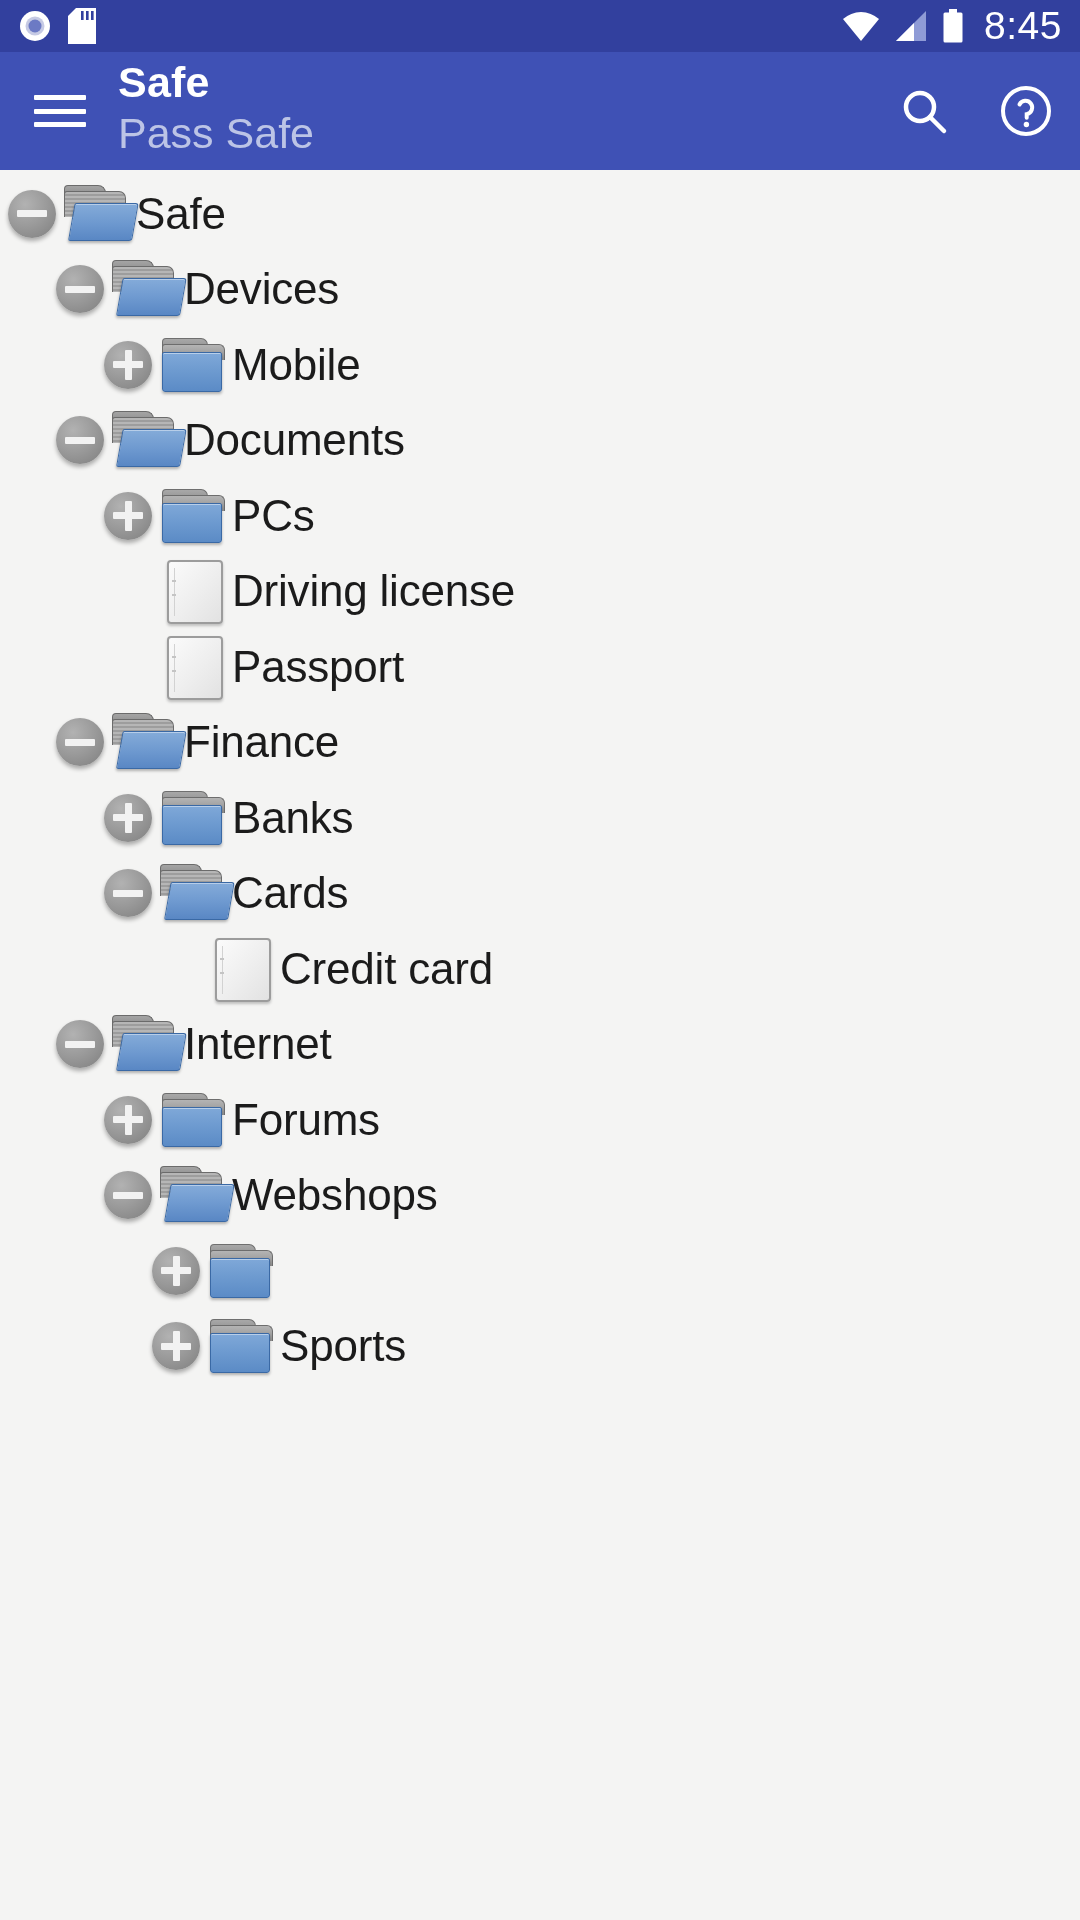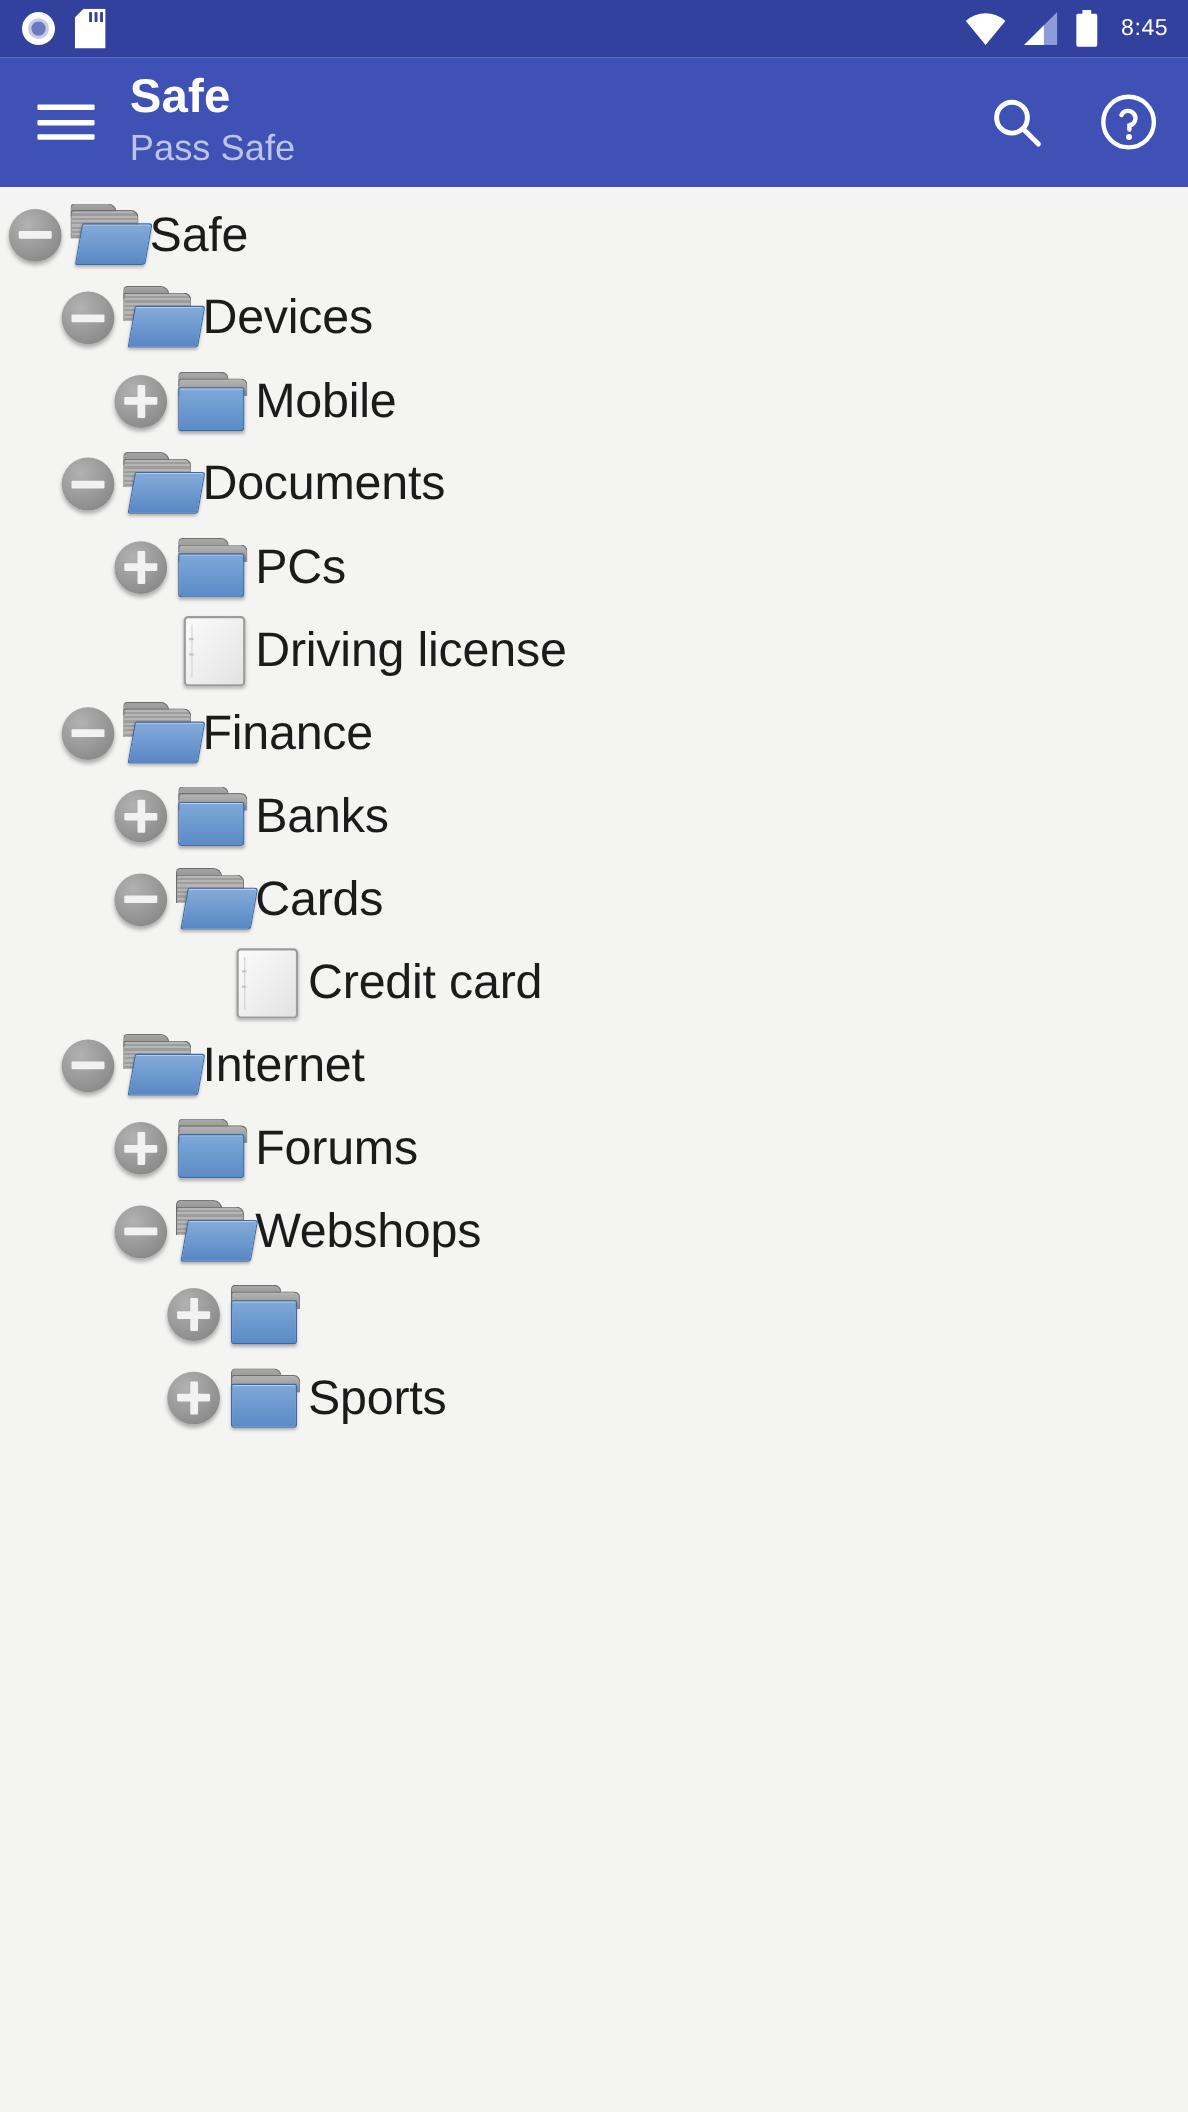--- a/index.html
+++ b/index.html
@@ -14,21 +14,21 @@
   .statusbar{
     position:relative;
     height:52px; width:100%;
     background:#32409e;
     display:flex; align-items:center;
     padding:0 18px;
   }
   .sb-left{ display:flex; align-items:center; gap:16px; }
   .sb-right{ margin-left:auto; display:flex; align-items:center; gap:14px; }
   .sb-time{
-    color:#fff; font-size:21px; font-weight:400;
+    color:#fff; font-size:39px; font-weight:400;
     letter-spacing:.5px; margin-left:6px;
   }
 
   
   .appbar{
     position:relative;
     height:118px; width:100%;
     background:#3f51b5;
     display:flex; align-items:center;
     padding:0 26px 0 34px;
@@ -44,21 +44,21 @@
     display:flex; flex-direction:column; justify-content:space-between;
     padding:4px 0; cursor:pointer; flex:0 0 auto;
   }
   .hamburger span{ display:block; height:5px; background:#fff; border-radius:1px;}
   .titlewrap{ margin-left:32px; display:flex; flex-direction:column; justify-content:center; }
   .title{
     color:#ffffff; font-size:43px; font-weight:700;
     line-height:1.02; letter-spacing:.2px;
   }
   .subtitle{
-    color:#bcc4e6; font-size:33px; font-weight:400;
+    color:#bcc4e6; font-size:43px; font-weight:400;
     line-height:1.25; margin-top:2px;
   }
   .appbar-actions{ margin-left:auto; display:flex; align-items:center; gap:46px; }
   .act{ width:56px; height:56px; display:flex; align-items:center; justify-content:center; cursor:pointer;}
 
   
   .tree{
     position:relative;
     width:100%;
     height:calc(1920px - 52px - 118px);
@@ -298,20 +298,31 @@
       <div class="expander leaf"></div>
       <div class="icon file">
         <div class="page"></div>
         <div class="margin"></div>
         <div class="tick1"></div>
         <div class="tick2"></div>
       </div>
       <div class="label">Driving license</div>
     </div>
     <div class="row">
+      <div class="spacer" style="width: 100px;"></div>
+      <div class="expander leaf"></div>
+      <div class="icon file">
+        <div class="page"></div>
+        <div class="margin"></div>
+        <div class="tick1"></div>
+        <div class="tick2"></div>
+      </div>
+      <div class="label">Passport</div>
+    </div>
+    <div class="row">
       <div class="spacer" style="width: 52px;"></div>
       <div class="expander">
         <div class="disc"></div>
         <div class="bar-h"></div>
       </div>
       <div class="icon fld-open">
         <div class="tab"></div>
         <div class="back"></div>
         <div class="front"></div>
       </div>

